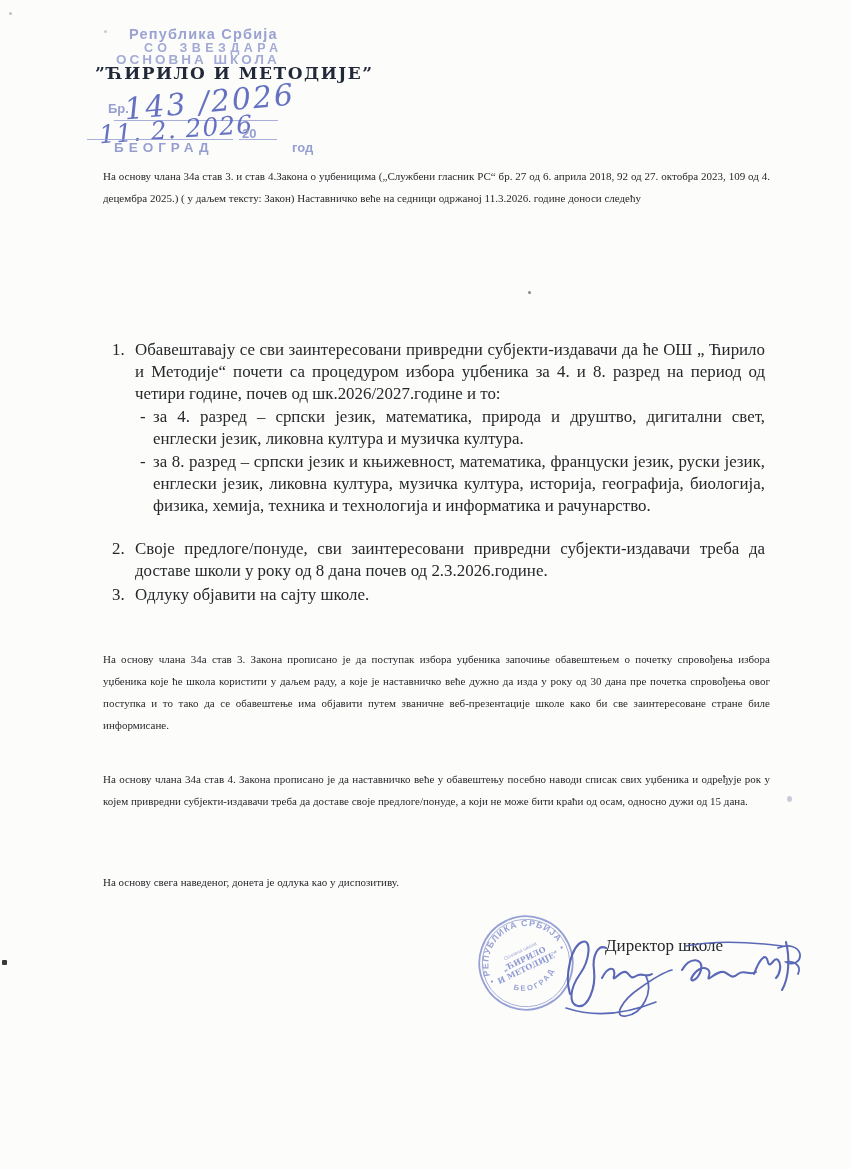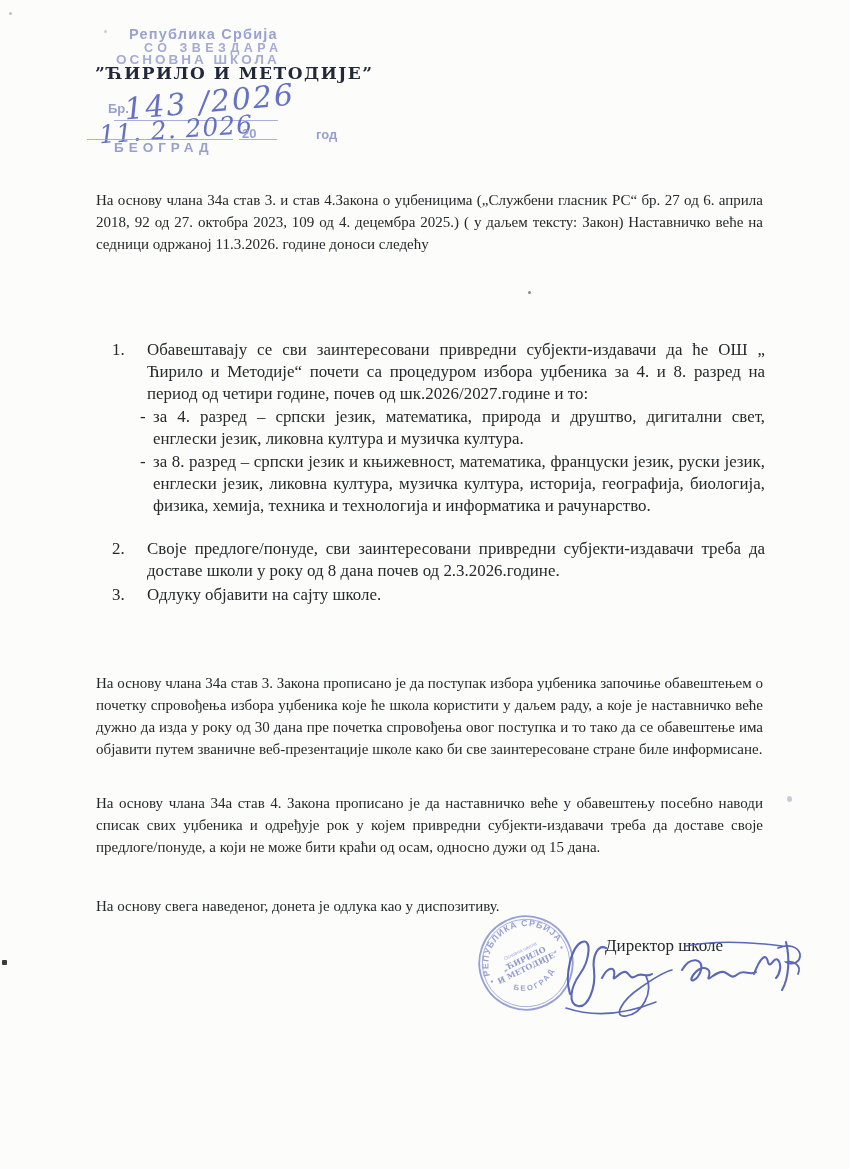--- a/index.html
+++ b/index.html
@@ -13,39 +13,39 @@
   .hs{position:absolute;font-family:"Liberation Sans","DejaVu Sans",sans-serif;
       color:#8d96cd;white-space:nowrap;}
   .hs-republic{left:129px;top:26px;font-size:14.5px;font-weight:700;letter-spacing:1.2px;opacity:.88;}
   .hs-muni{left:144px;top:41px;font-size:12.5px;font-weight:700;letter-spacing:4.5px;opacity:.8;}
   .hs-school{left:116px;top:52px;font-size:13.5px;font-weight:700;letter-spacing:3px;opacity:.8;}
   .hs-name{left:95px;top:63px;font-size:17px;font-weight:800;letter-spacing:1.5px;
            font-family:"DejaVu Serif",serif;color:#0f172a;opacity:.92;}
   .hs-small{font-size:13px;font-weight:600;opacity:.9;padding-left:9px;}
   .hs-brlabel{left:99px;top:101px;}
   .hs-20{left:233px;top:126px;}
-  .hs-god{left:283px;top:127px;margin-left:24px;}
+  .hs-god{left:283px;top:140px;}
   .hs-city{left:114px;top:140px;font-size:13.5px;font-weight:800;letter-spacing:5px;opacity:.9;}
   .hw{position:absolute;color:#5d6bc0;font-style:italic;
       font-family:"DejaVu Serif",serif;white-space:nowrap;opacity:.95;}
   .hw-number{left:124px;top:84px;font-size:30px;transform:rotate(-5deg);letter-spacing:2px;}
   .hw-date{left:99px;top:115px;font-size:25px;transform:rotate(-4deg);letter-spacing:1px;}
   .hline{position:absolute;border-bottom:1.6px solid #99a1d4;opacity:.85;}
   .hline1{left:114px;top:120px;width:164px;}
   .hline2{left:87px;top:139px;width:146px;}
   .hline3{left:239px;top:139px;width:38px;}
   
-  .par{position:absolute;left:96px;width:667px;font-size:15px;line-height:22px;
-       text-align:justify;margin-top:24px;}
+  .par{position:absolute;left:103px;width:667px;font-size:11px;line-height:22px;
+       text-align:justify;}
   .center-head{position:absolute;left:77px;width:668px;text-align:center;}
   .title{top:270px;font-size:18px;font-weight:700;letter-spacing:1.5px;}
   .rat-title{top:612px;font-size:17.5px;font-weight:700;font-style:italic;letter-spacing:1px;}
   .row{position:absolute;left:112px;width:653px;font-size:16.9px;line-height:22px;}
   .row .marker{position:absolute;left:0;top:0;}
-  .row .txt{margin-left:35px;text-align:justify;}
+  .row .txt{margin-left:23px;text-align:justify;}
   .row.dash{left:140px;width:625px;}
   .row.dash .txt{margin-left:13px;}
   .closing{text-align:left;}
   
   .director{position:absolute;left:605px;top:936px;font-size:17px;white-space:nowrap;}
   .roundstamp{position:absolute;left:476px;top:913px;width:100px;height:100px;opacity:.9;}
   .signature{position:absolute;left:556px;top:930px;width:252px;height:94px;}
   
   .speck{position:absolute;border-radius:50%;}
   .speck-a{left:104px;top:30px;width:3px;height:3px;background:#aab;opacity:.6;}

